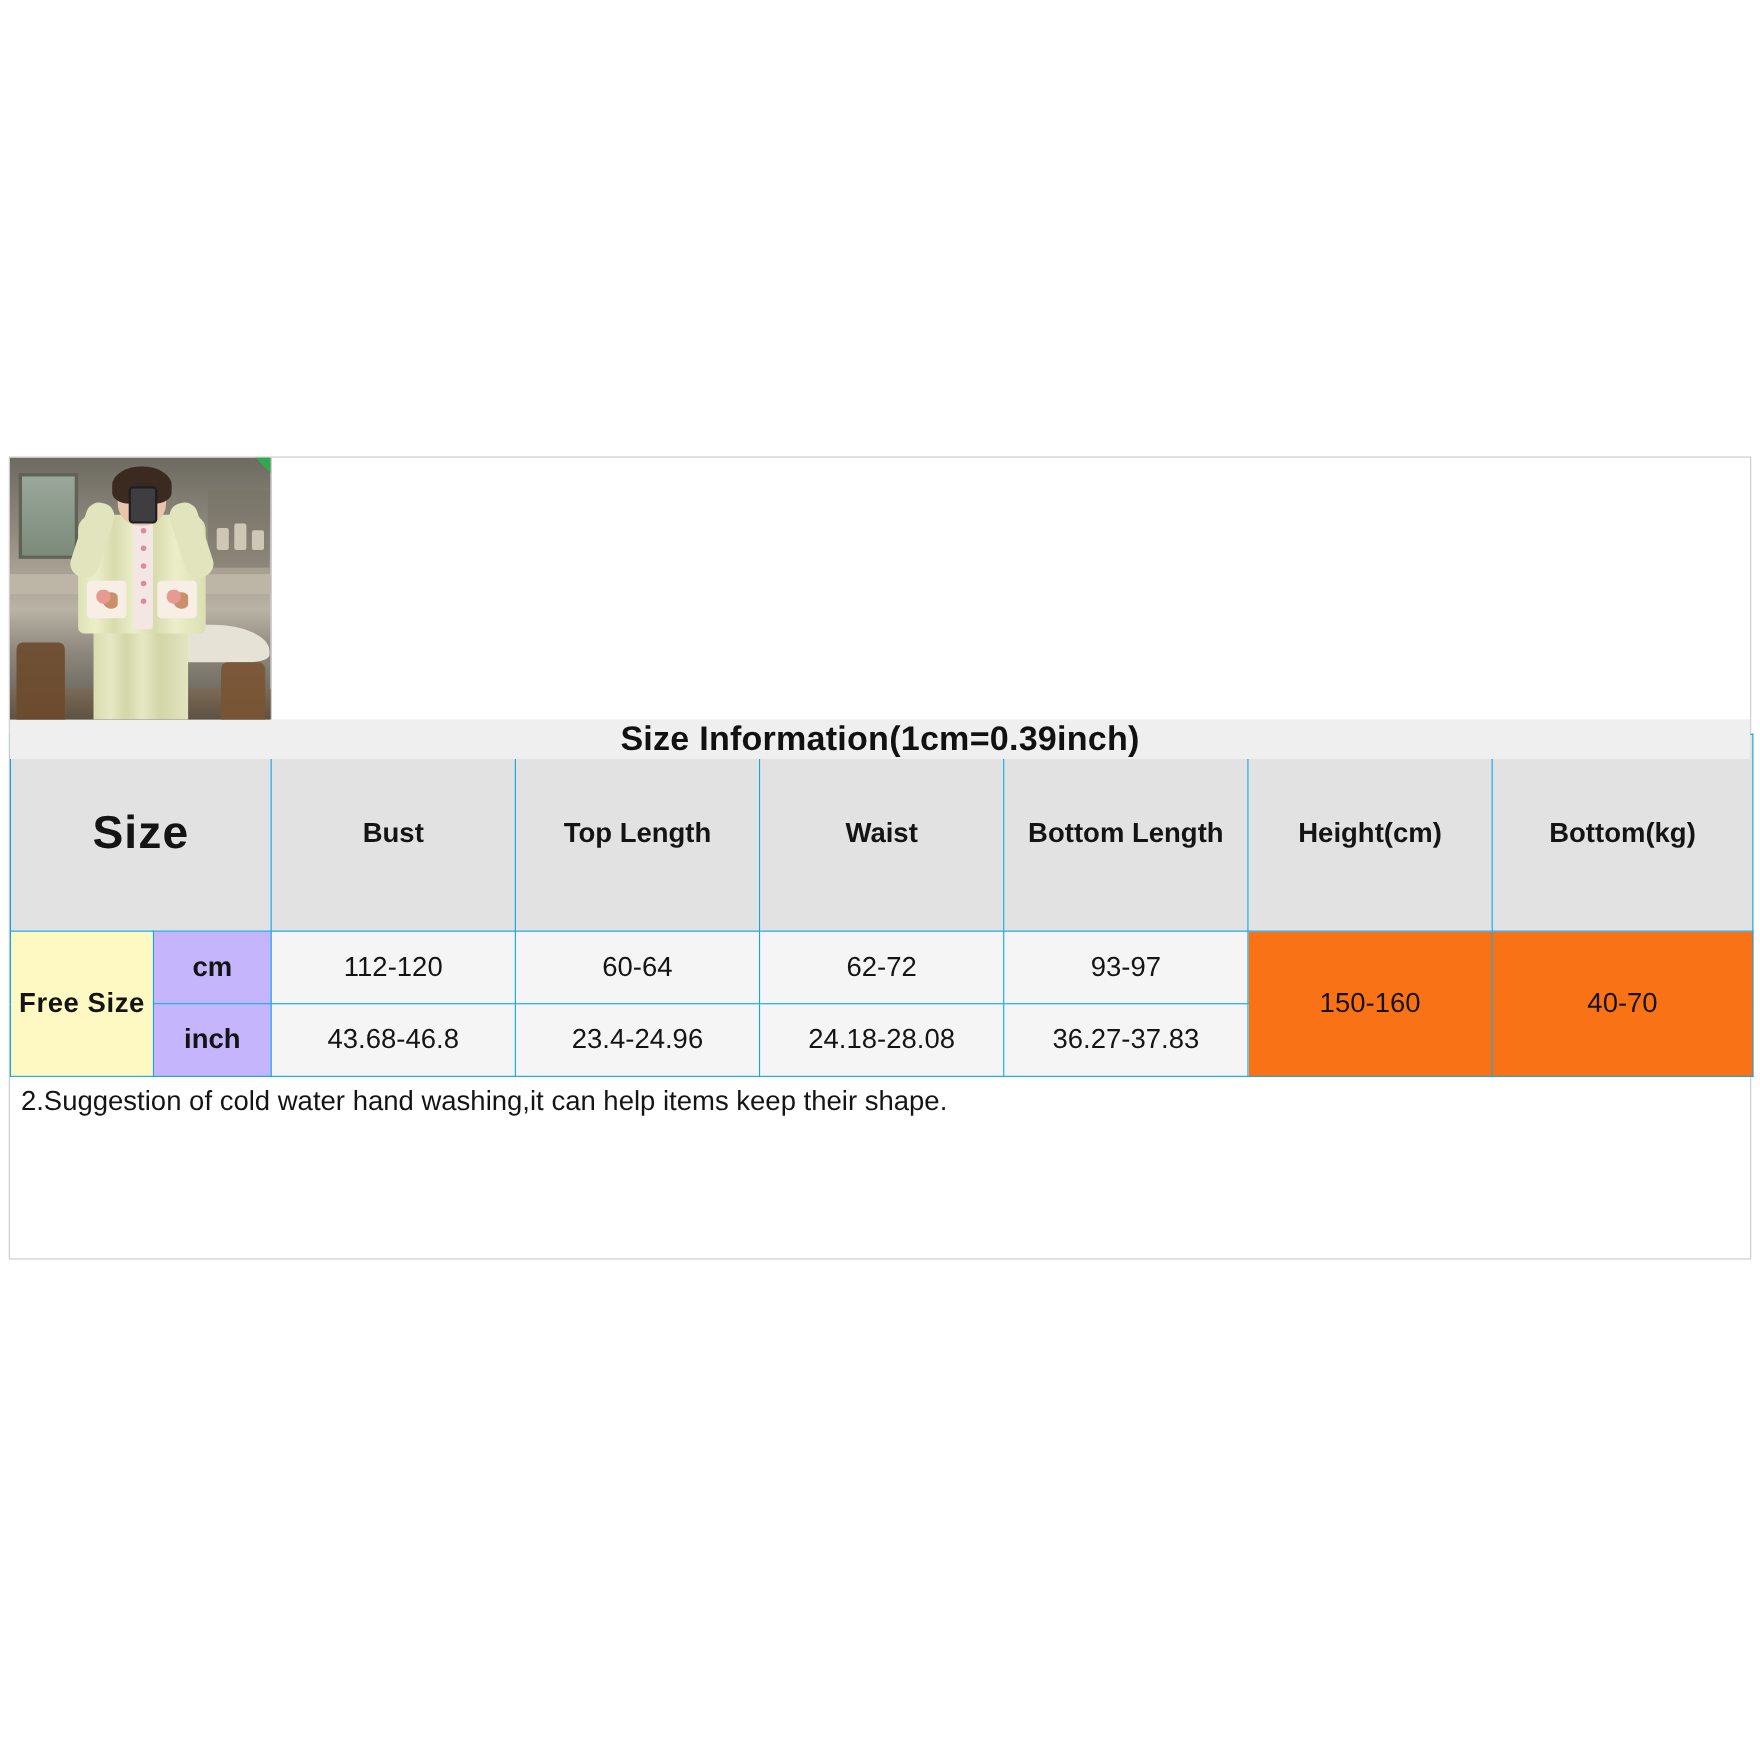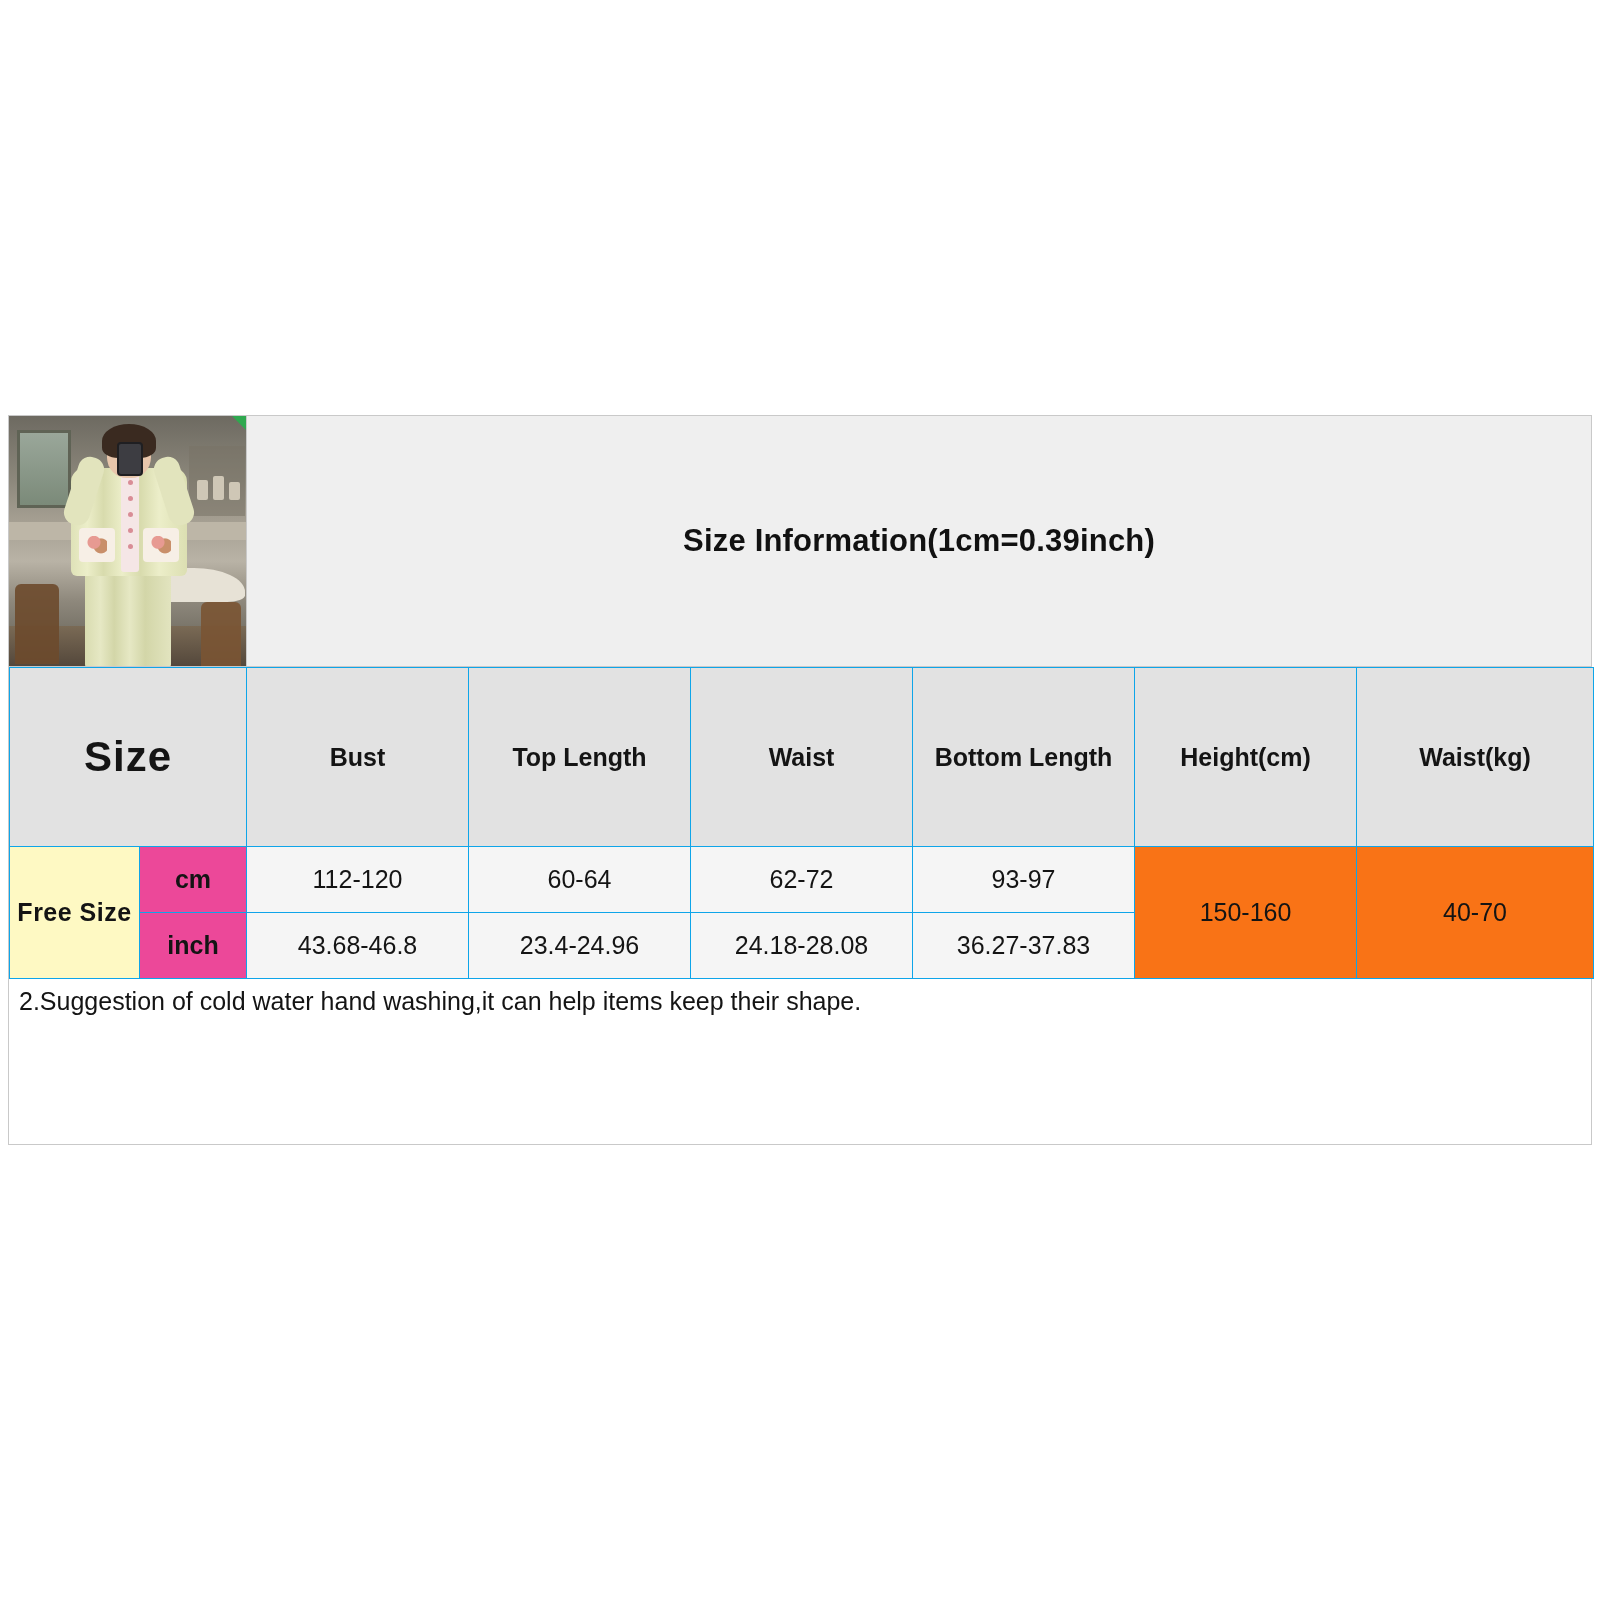--- a/index.html
+++ b/index.html
@@ -22,20 +22,21 @@
     border: 1px solid #c9c9c9;
     box-sizing: border-box;
   }
 
   
   .top-band {
     display: flex;
     height: 251px;
     border-bottom: 1px solid #c9c9c9;
     box-sizing: border-box;
+    flex-direction: column;
   }
 
   .photo-cell {
     width: 238px;
     flex: 0 0 238px;
     position: relative;
     overflow: hidden;
     border-right: 1px solid #c9c9c9;
     box-sizing: border-box;
     background: #d9d5cc;
@@ -229,21 +230,21 @@
     letter-spacing: 1px;
   }
   .data-row td {
     height: 63px;
     font-size: 25px;
     background: #f5f5f5;
   }
   .data-row td.unit {
     font-weight: bold;
     font-size: 25px;
-    background: #ec4899;
+    background: #c4b5fd;
   }
   td.freesize {
     font-size: 25px;
     font-weight: bold;
     background: #fef9c3;
     letter-spacing: 0.5px;
   }
   td.span2 {
     font-size: 25px;
     background: #f97316;
@@ -314,21 +315,21 @@
       <col style="width:237px">
     </colgroup>
     <tbody>
         <tr class="hdr-row">
       <th class="size-head" colspan="2">Size</th>
       <th>Bust</th>
       <th>Top Length</th>
       <th>Waist</th>
       <th>Bottom Length</th>
       <th>Height(cm)</th>
-      <th>Waist(kg)</th>
+      <th>Bottom(kg)</th>
     </tr>
     <tr class="data-row">
       <td class="freesize" rowspan="2">Free Size</td>
       <td class="unit">cm</td>
       <td>112-120</td>
       <td>60-64</td>
       <td>62-72</td>
       <td>93-97</td>
       <td class="span2" rowspan="2">150-160</td>
       <td class="span2" rowspan="2">40-70</td>

